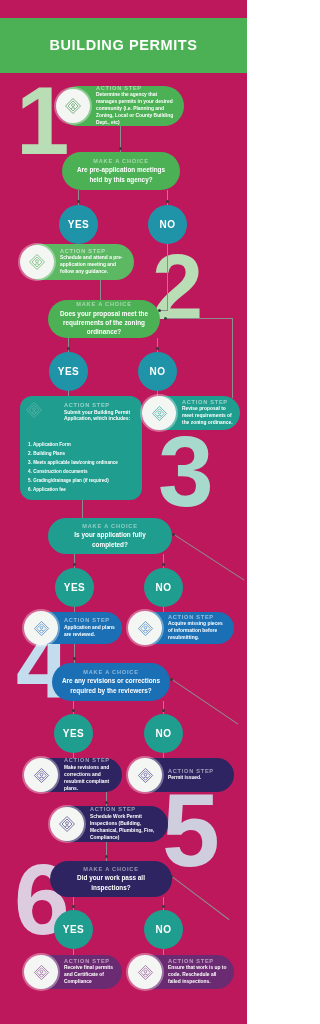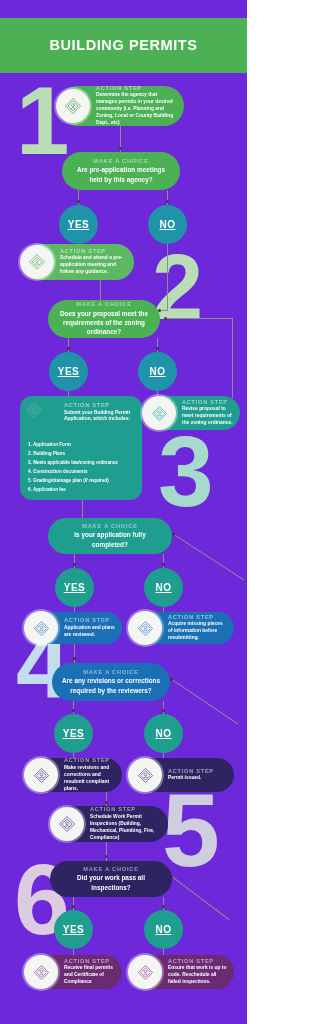--- a/index.html
+++ b/index.html
@@ -6,21 +6,21 @@
   html, body {
     width: 247px;
     background: #ffffff;
     font-family: "Liberation Sans", sans-serif;
   }
   #page {
     position: relative;
     width: 247px;
     height: 1024px;
     overflow: hidden;
-    background: #6d28d9;
+    background: #be185d;
   }
 
   
   .header {
     position: absolute;
     left: 0; top: 18px;
     width: 247px; height: 55px;
     background: #4cb155;
     display: flex;
     flex-direction: column;
@@ -136,21 +136,20 @@
     width: 39px; height: 39px;
     border-radius: 50%;
     display: flex;
     align-items: center;
     justify-content: center;
     color: #ffffff;
     font-weight: bold;
     font-size: 10px;
     letter-spacing: 0.5px;
     z-index: 3;
-    text-decoration: underline;
   }
 
   
   .conn {
     position: absolute;
     background: #8d8d8d;
     z-index: 1;
   }
   .conn.v { width: 1px; }
   .conn.h { height: 1px; }

